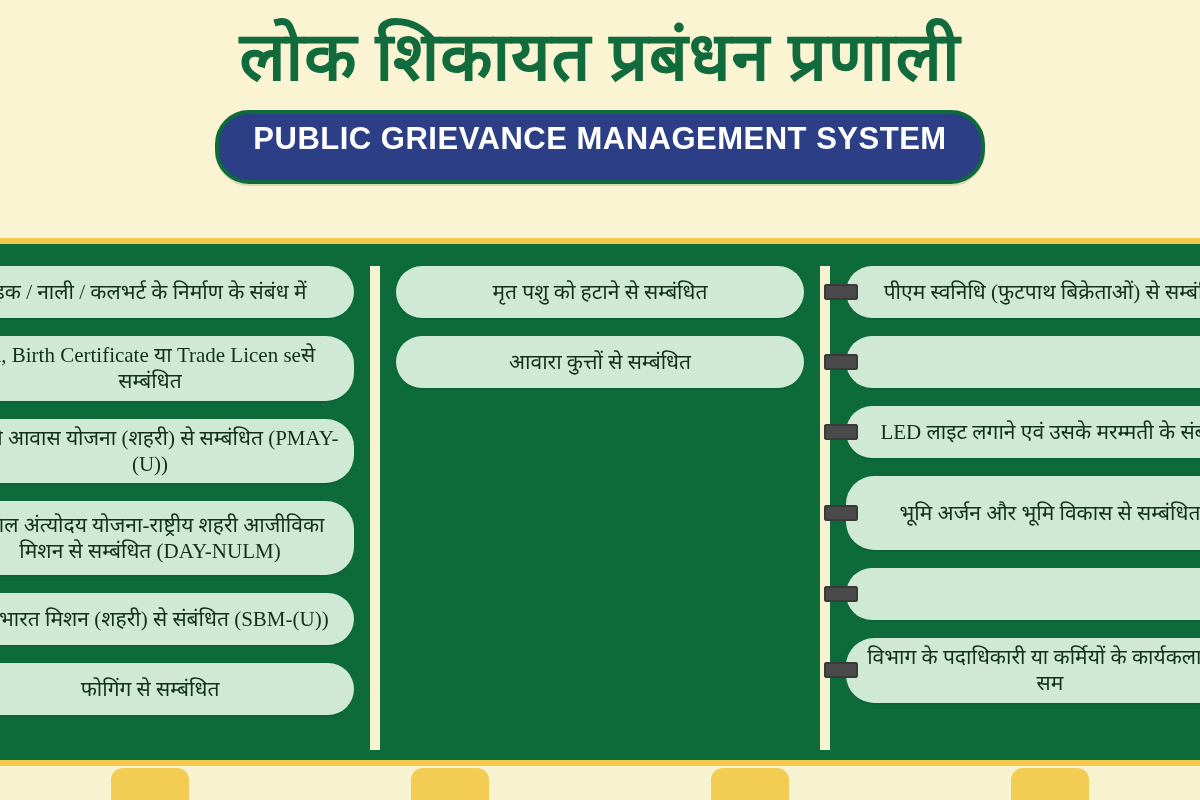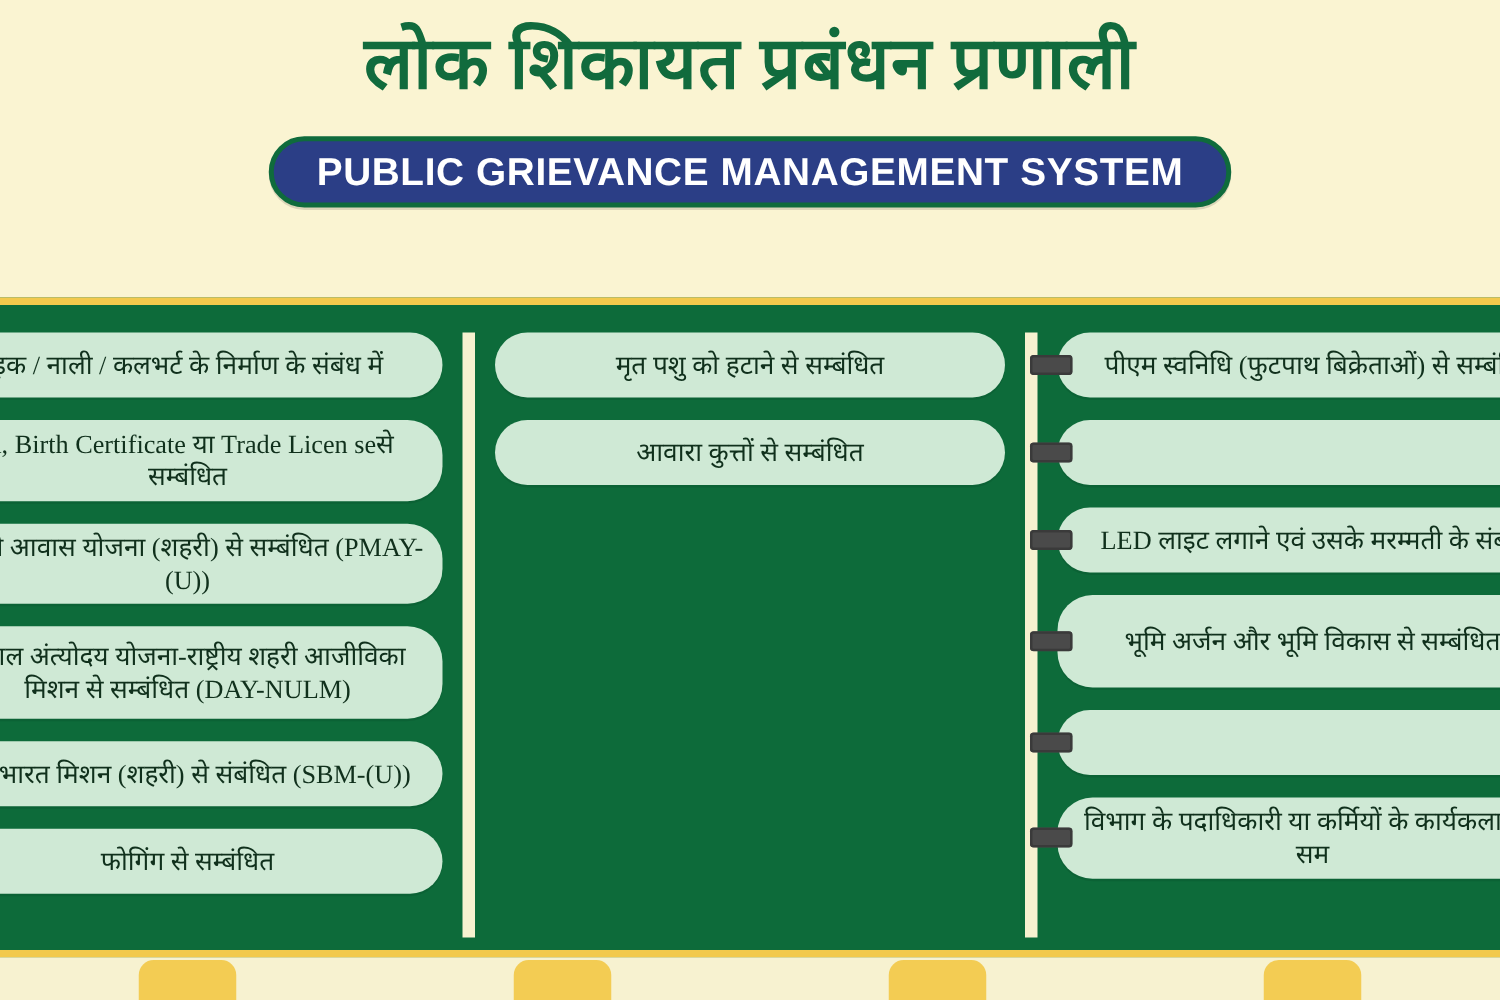--- a/index.html
+++ b/index.html
@@ -29,34 +29,34 @@
     display: flex;
     flex-direction: column;
     align-items: center;
     justify-content: flex-start;
     padding-top: 18px;
     box-sizing: border-box;
   }
   .title-hi {
     font-family: "Liberation Serif", serif;
     font-weight: bold;
-    font-size: 58px;
+    font-size: 68px;
     line-height: 1.15;
     color: #116b3d;
     letter-spacing: 1px;
     white-space: nowrap;
     text-align: center;
     margin: 0;
   }
   .title-en-wrap {
-    margin-top: 24px;
+    margin-top: 14px;
     background: #2b3e86;
     border: 4px solid #0f6b3c;
     border-radius: 34px;
-    padding: 9px 34px 9px 34px;
+    padding: 9px 34px 26px 34px;
     box-shadow: 0 2px 0 rgba(0,0,0,0.12);
   }
   .title-en {
     font-family: "Liberation Sans", sans-serif;
     font-weight: bold;
     font-size: 31px;
     letter-spacing: 0.5px;
     color: #ffffff;
     white-space: nowrap;
     line-height: 1;

